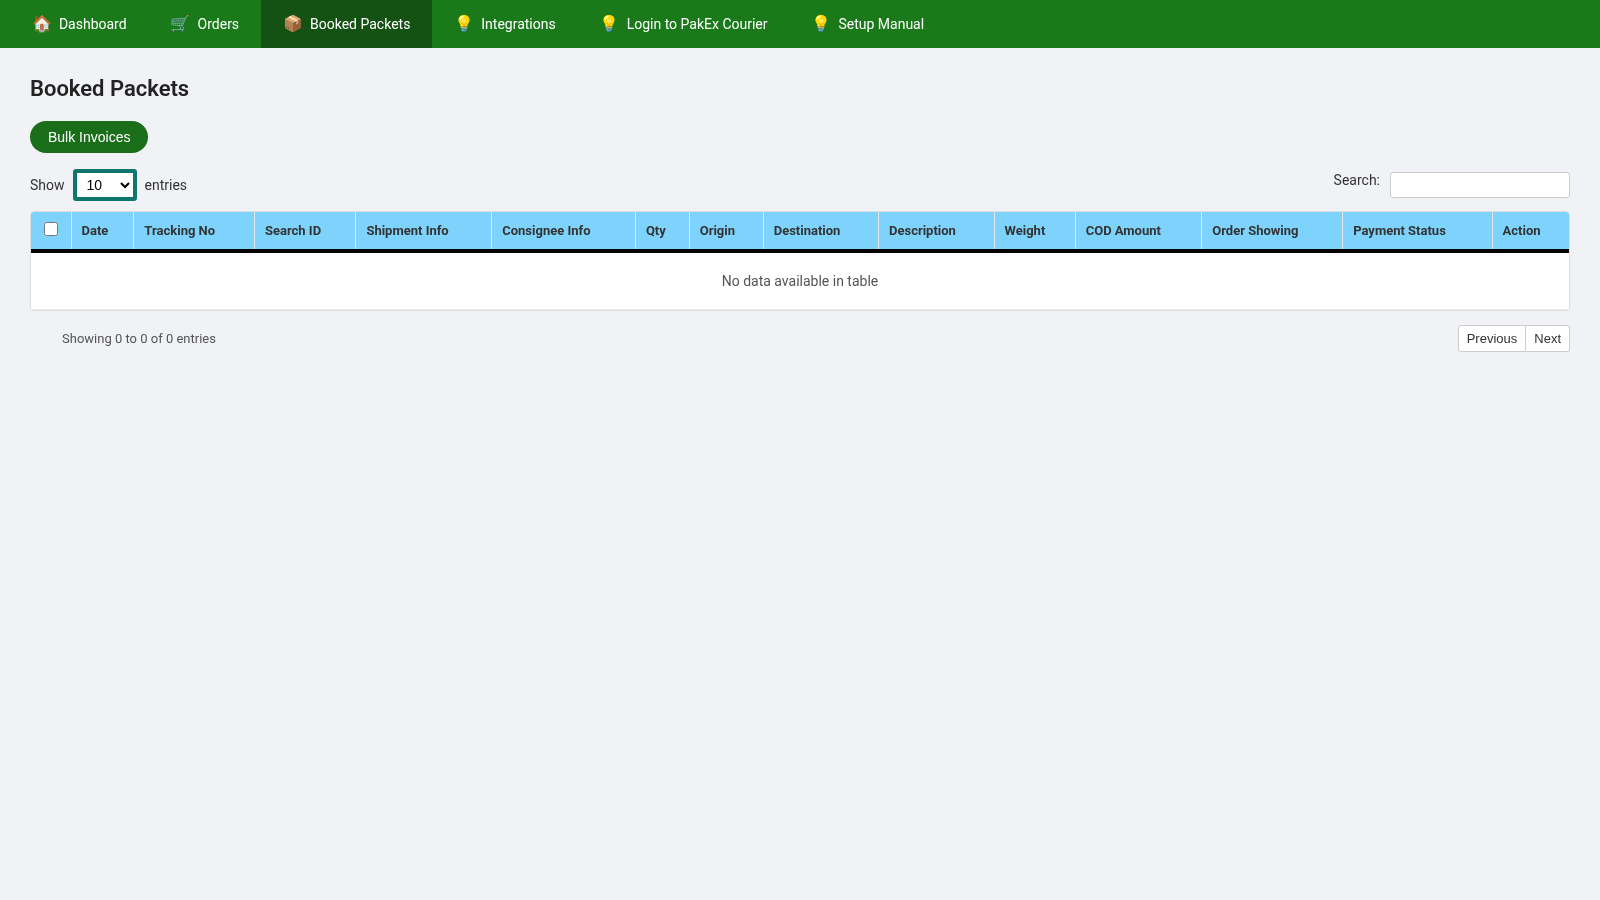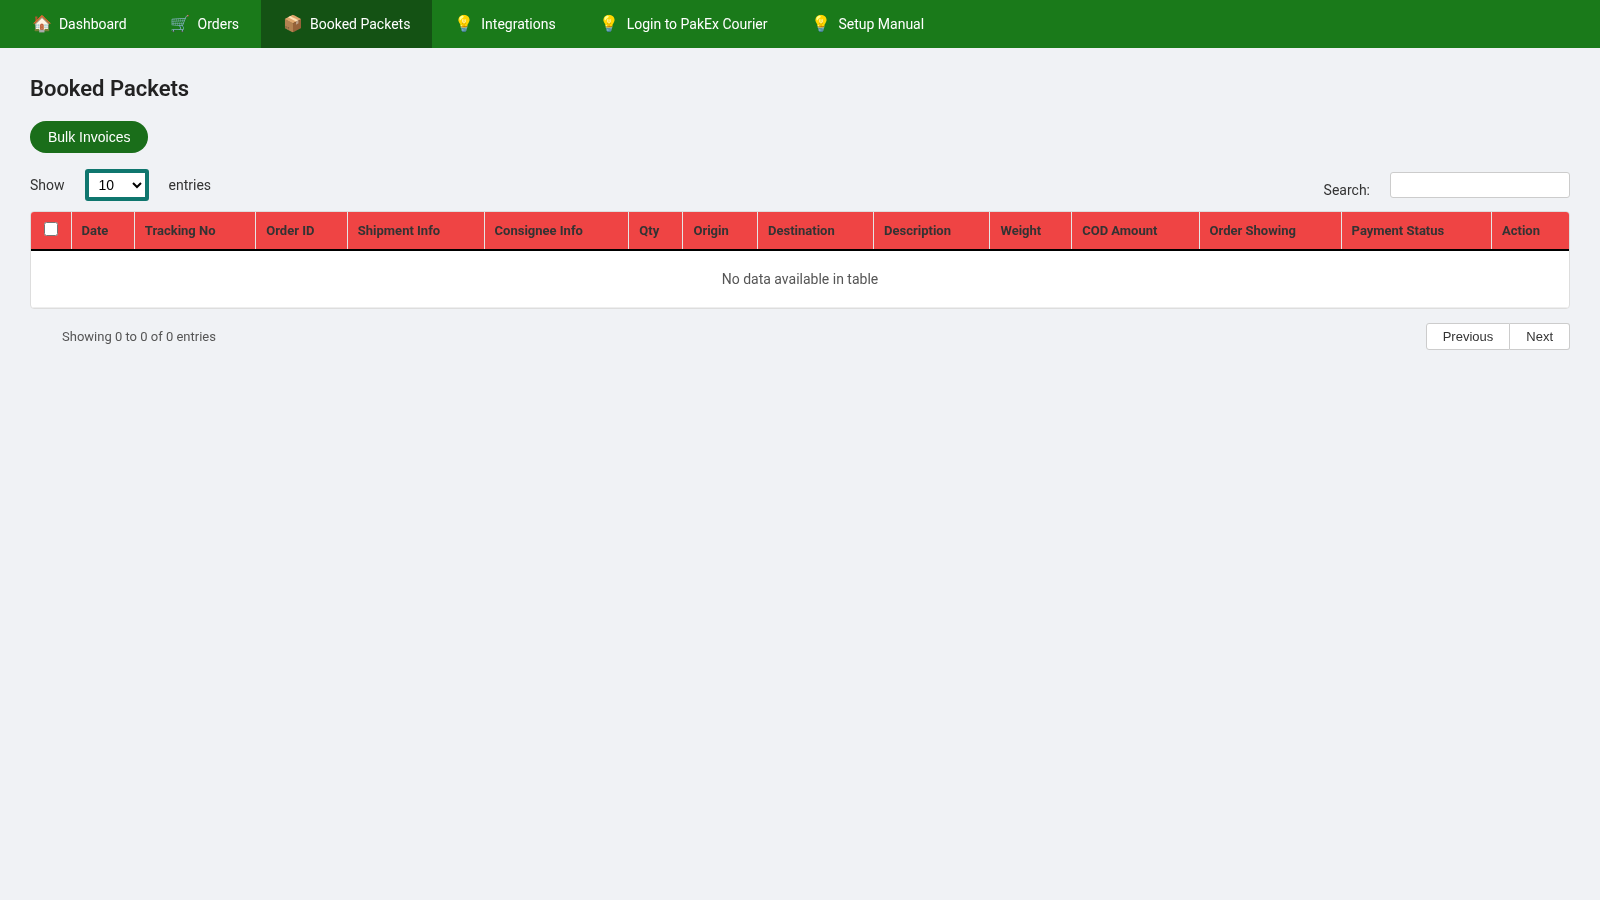--- a/index.html
+++ b/index.html
@@ -66,34 +66,34 @@
     
     .table-controls {
       display: flex;
       justify-content: space-between;
       align-items: center;
       margin-bottom: 10px;
     }
     .show-entries {
       display: flex;
       align-items: center;
-      gap: 20px;
+      gap: 8px;
       font-size: 14px;
     }
     .show-entries select {
       border: 4px solid #0f766e;
       border-radius: 3px;
       padding: 3px 6px;
       font-size: 14px;
       background: #fff;
     }
     .search-box {
       display: flex;
-      align-items: flex-end;
-      gap: 20px;
+      align-items: flex-start;
+      gap: 10px;
       font-size: 14px;
     }
     .search-box input {
       border: 1px solid #ccc;
       border-radius: 3px;
       padding: 4px 8px;
       font-size: 14px;
       width: 180px;
     }
     
@@ -102,22 +102,22 @@
       border: 1px solid #ddd;
       border-radius: 4px;
       overflow: hidden;
     }
     table {
       width: 100%;
       border-collapse: collapse;
       font-size: 13px;
     }
     thead tr {
-      background-color: #ef4444;
-      border-bottom: 2px solid #000000;
+      background-color: #7dd3fc;
+      border-bottom: 4px solid #000000;
     }
     thead th {
       padding: 10px 10px;
       text-align: left;
       font-weight: 700;
       color: #333;
       white-space: nowrap;
       border-right: 1px solid #e5e5e5;
     }
     thead th:last-child {
@@ -150,21 +150,21 @@
       color: #555;
       margin-left: 32px;
     }
     .pagination {
       display: flex;
       gap: 0;
     }
     .page-btn {
       border: 1px solid #ccc;
       background: #fff;
-      padding: 5px 16px;
+      padding: 5px 8px;
       font-size: 13px;
       cursor: pointer;
       color: #333;
     }
     .page-btn:first-child {
       border-radius: 3px 0 0 3px;
     }
     .page-btn:last-child {
       border-radius: 0 3px 3px 0;
       border-left: none;
@@ -240,21 +240,21 @@
           <th class="th-checkbox">
             <input type="checkbox" style="">
           </th>
           <th>
             <span>Date</span>
           </th>
           <th>
             <span>Tracking No</span>
           </th>
           <th>
-            <span>Order ID</span>
+            <span>Search ID</span>
           </th>
           <th>
             <span>Shipment Info</span>
           </th>
           <th>
             <span>Consignee Info</span>
           </th>
           <th>
             <span>Qty</span>
           </th>

